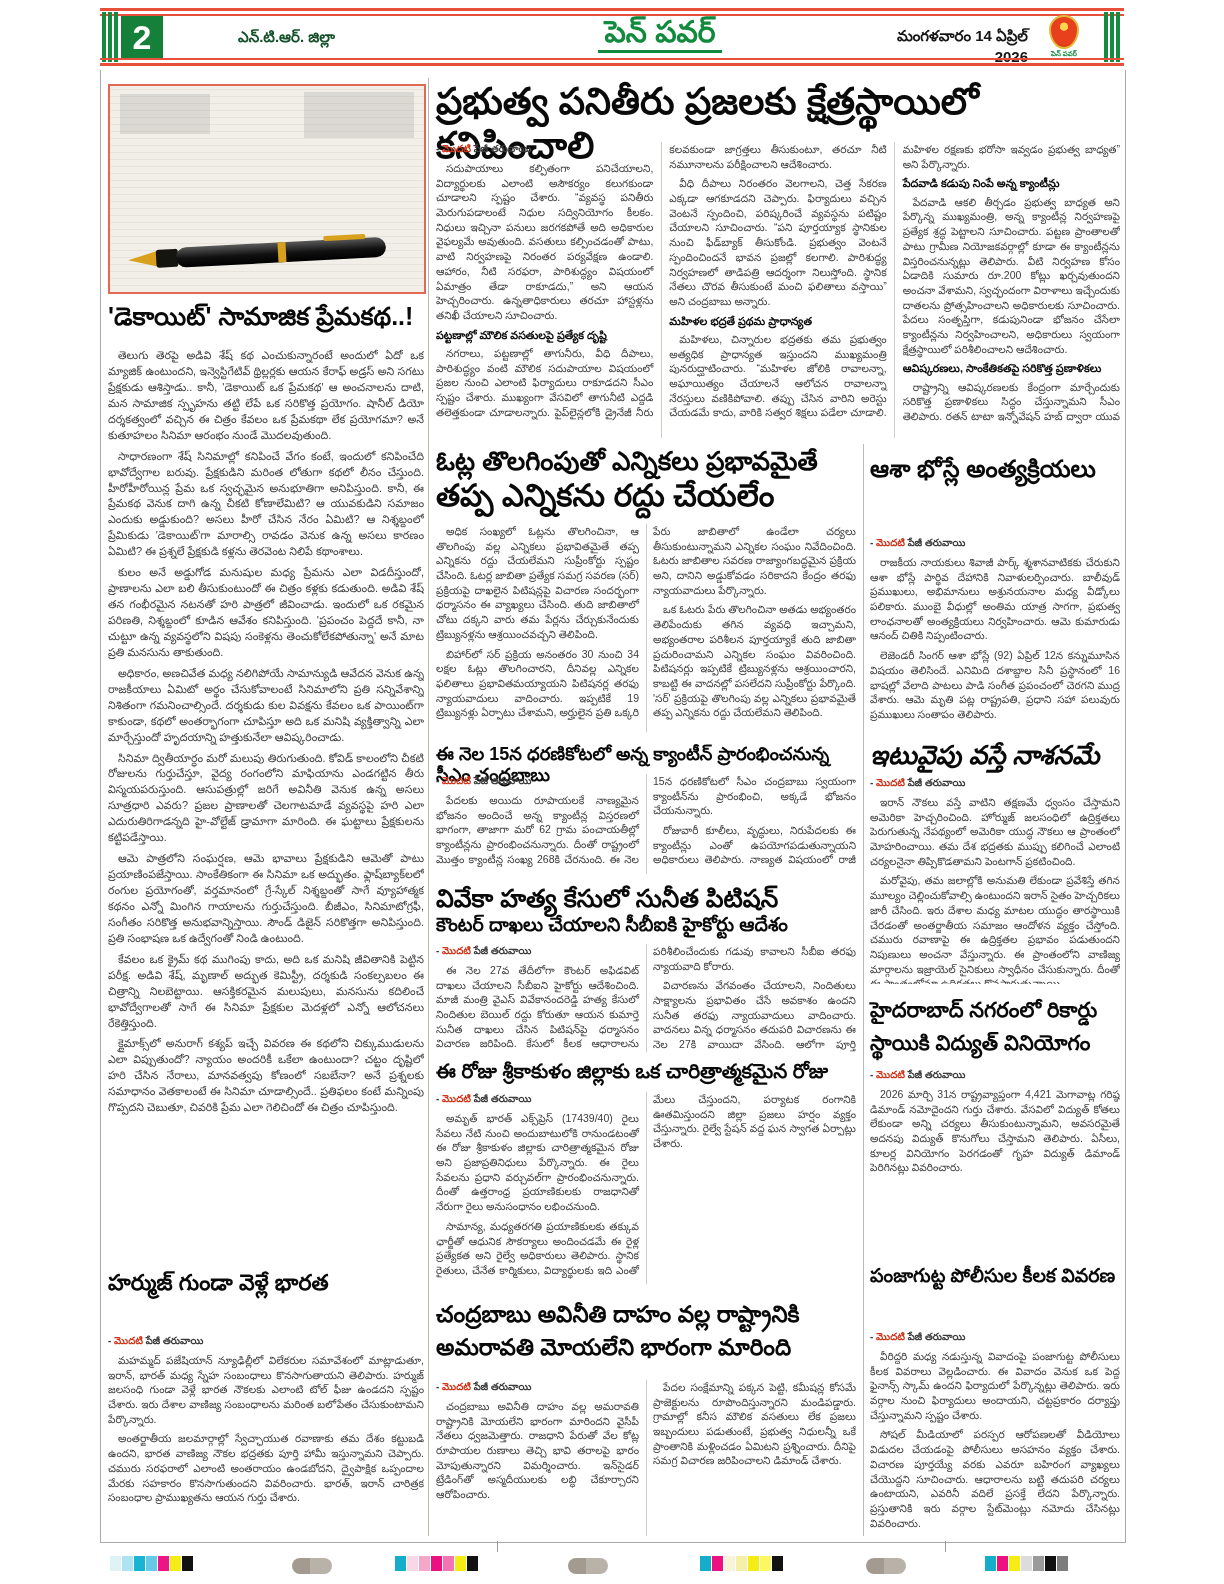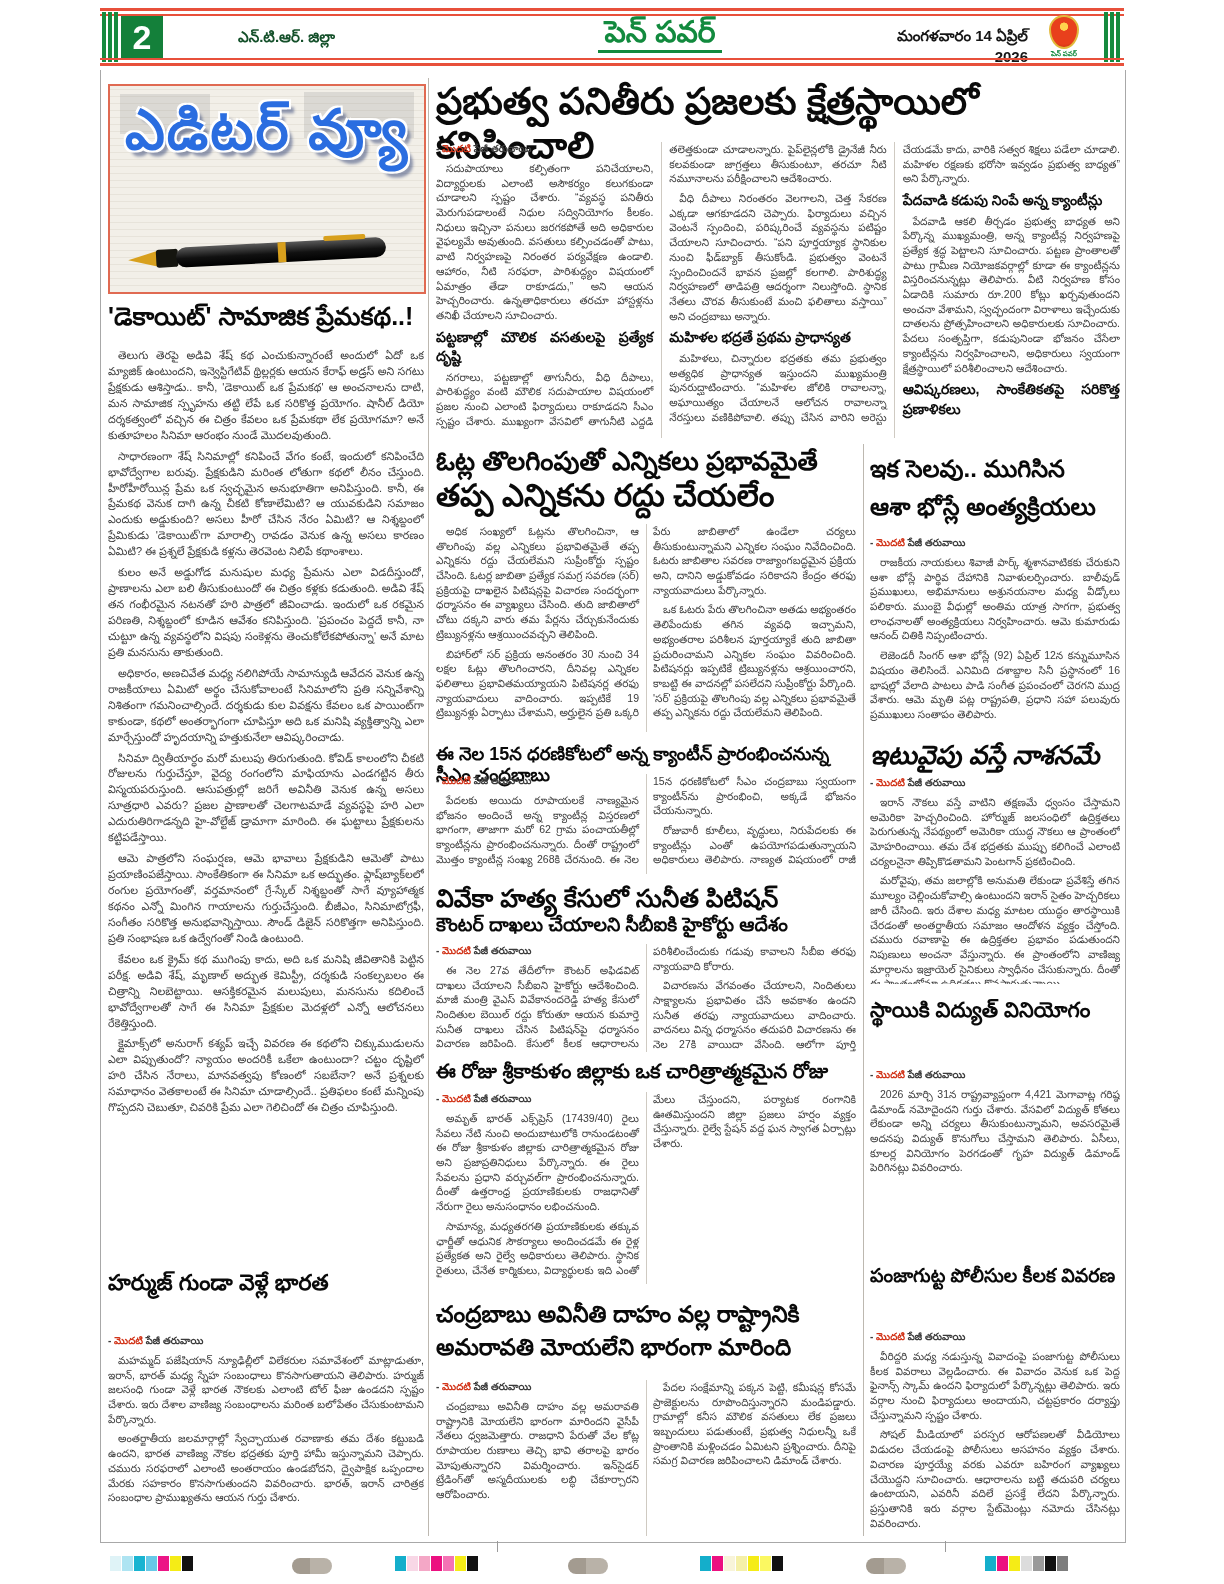--- a/index.html
+++ b/index.html
@@ -39,21 +39,21 @@
       background:linear-gradient(180deg,#5a5a5a 0,#111 55%,#000 100%);}
   .pen-band{position:absolute;left:150px;top:1px;width:8px;height:20px;background:#d8a01d;}
   .pen-clip{position:absolute;left:196px;top:-3px;width:42px;height:5px;background:#d8a01d;border-radius:2px;}
   
   .headline{font-weight:900;color:#0a0a0a;line-height:1.18;letter-spacing:0;}
   .center{text-align:left;}
   .body{font-size:10.5px;line-height:1.4;color:#3b3b3b;text-align:justify;overflow:hidden;column-fill:auto;}
   .cols2{column-count:2;column-gap:14px;column-rule:1px solid #cfcac2;}
   .cols3{column-count:3;column-gap:16px;column-rule:1px solid #cfcac2;}
   .para{margin:0 0 5px;text-indent:10px;}
-  .subhead{font-weight:bold;color:#0d0d0d;font-size:14px;margin:2px 0 3px;break-inside:avoid;}
+  .subhead{font-weight:bold;color:#0d0d0d;font-size:11px;margin:2px 0 3px;break-inside:avoid;}
   .byline{font-size:10px;font-weight:bold;margin:0 0 5px;}
   .by-red{color:#d23419;} .by-dark{color:#3b3b3b;}
   
   .swatch{display:inline-block;width:11px;height:15px;margin-right:1px;vertical-align:top;}
   .capsule{width:40px;height:16px;border-radius:8px;
       background:linear-gradient(90deg,#a39b90 0 45%,#b9b2a8 45% 100%);}
   .tick{width:1px;height:11px;background:#9a9a9a;}
 </style>
 </head>
 <body>
@@ -89,21 +89,20 @@
 <div class="abs rule-red" style="left:100px;top:58px;width:1024px;height:2px;"></div>
 <div class="abs rule-red" style="left:100px;top:63px;width:1024px;height:3px;"></div>
 
 <div class="abs frame" style="left:100px;top:70px;width:1024px;height:1472px;"></div>
 <div class="abs vdiv" style="left:428px;top:78px;height:1458px;"></div>
 <div class="abs vdiv" style="left:863px;top:444px;height:1092px;"></div>
 
 <div class="abs banner" style="left:108px;top:84px;width:314px;height:206px;">
   <div class="banner-col" style="left:10px;top:8px;width:90px;height:40px;"></div>
   <div class="banner-col" style="right:10px;top:6px;width:110px;height:46px;"></div>
-  <div class="banner-title">ఎడిటర్ వ్యూ</div>
   <div class="pen">
     <div class="pen-nib"></div>
     <div class="pen-grip"></div>
     <div class="pen-body"></div>
     <div class="pen-band"></div>
     <div class="pen-clip"></div>
   </div>
 </div>
 
 <div class="abs headline" style="left:108px;top:302px;width:316px;font-size:25px;">'డెకాయిట్' సామాజిక ప్రేమకథ..!</div>
@@ -177,37 +176,37 @@
   <div>చంద్రబాబు అవినీతి దాహం వల్ల రాష్ట్రానికి</div>
   <div>అమరావతి మోయలేని భారంగా మారింది</div>
 </div>
 <div class="abs body cols2" style="left:436px;top:1380px;width:420px;height:156px;">
   <div class="byline"><span class="by-dark">- </span><span class="by-red">మొదటి</span><span class="by-dark"> పేజీ తరువాయి</span></div>
 <div class="para">చంద్రబాబు అవినీతి దాహం వల్ల అమరావతి రాష్ట్రానికి మోయలేని భారంగా మారిందని వైసీపీ నేతలు ధ్వజమెత్తారు. రాజధాని పేరుతో వేల కోట్ల రూపాయల రుణాలు తెచ్చి భావి తరాలపై భారం మోపుతున్నారని విమర్శించారు. ఇన్‌సైడర్ ట్రేడింగ్‌తో అస్మదీయులకు లబ్ధి చేకూర్చారని ఆరోపించారు.</div>
     <div class="para">పేదల సంక్షేమాన్ని పక్కన పెట్టి, కమీషన్ల కోసమే ప్రాజెక్టులను రూపొందిస్తున్నారని మండిపడ్డారు. గ్రామాల్లో కనీస మౌలిక వసతులు లేక ప్రజలు ఇబ్బందులు పడుతుంటే, ప్రభుత్వ నిధులన్నీ ఒకే ప్రాంతానికి మళ్లించడం ఏమిటని ప్రశ్నించారు. దీనిపై సమగ్ర విచారణ జరిపించాలని డిమాండ్ చేశారు.</div>
   </div>
 
 <div class="abs headline center" style="left:870px;top:450px;width:250px;font-size:24px;line-height:1.6;">
-  <div>ఇక సెలవు.. ముగిసిన</div>
   <div>ఆశా భోస్లే అంత్యక్రియలు</div>
 </div>
 <div class="abs body" style="left:870px;top:536px;width:250px;height:192px;">
   <div class="byline"><span class="by-dark">- </span><span class="by-red">మొదటి</span><span class="by-dark"> పేజీ తరువాయి</span></div>
 <div class="para">రాజకీయ నాయకులు శివాజీ పార్క్ శ్మశానవాటికకు చేరుకుని ఆశా భోస్లే పార్థివ దేహానికి నివాళులర్పించారు. బాలీవుడ్ ప్రముఖులు, అభిమానులు అశ్రునయనాల మధ్య వీడ్కోలు పలికారు. ముంబై వీధుల్లో అంతిమ యాత్ర సాగగా, ప్రభుత్వ లాంఛనాలతో అంత్యక్రియలు నిర్వహించారు. ఆమె కుమారుడు ఆనంద్ చితికి నిప్పంటించారు.</div>
     <div class="para">లెజెండరీ సింగర్ ఆశా భోస్లే (92) ఏప్రిల్ 12న కన్నుమూసిన విషయం తెలిసిందే. ఎనిమిది దశాబ్దాల సినీ ప్రస్థానంలో 16 భాషల్లో వేలాది పాటలు పాడి సంగీత ప్రపంచంలో చెరగని ముద్ర వేశారు. ఆమె మృతి పట్ల రాష్ట్రపతి, ప్రధాని సహా పలువురు ప్రముఖులు సంతాపం తెలిపారు.</div>
   </div>
 
 <div class="abs headline" style="left:870px;top:740px;width:250px;font-size:26px;font-style:italic;">ఇటువైపు వస్తే నాశనమే</div>
 <div class="abs body" style="left:870px;top:776px;width:250px;height:208px;">
   <div class="byline"><span class="by-dark">- </span><span class="by-red">మొదటి</span><span class="by-dark"> పేజీ తరువాయి</span></div>
 <div class="para">ఇరాన్ నౌకలు వస్తే వాటిని తక్షణమే ధ్వంసం చేస్తామని అమెరికా హెచ్చరించింది. హోర్ముజ్ జలసంధిలో ఉద్రిక్తతలు పెరుగుతున్న నేపథ్యంలో అమెరికా యుద్ధ నౌకలు ఆ ప్రాంతంలో మోహరించాయి. తమ దేశ భద్రతకు ముప్పు కలిగించే ఎలాంటి చర్యలనైనా తిప్పికొడతామని పెంటగాన్ ప్రకటించింది.</div>
     <div class="para">మరోవైపు, తమ జలాల్లోకి అనుమతి లేకుండా ప్రవేశిస్తే తగిన మూల్యం చెల్లించుకోవాల్సి ఉంటుందని ఇరాన్ సైతం హెచ్చరికలు జారీ చేసింది. ఇరు దేశాల మధ్య మాటల యుద్ధం తారస్థాయికి చేరడంతో అంతర్జాతీయ సమాజం ఆందోళన వ్యక్తం చేస్తోంది. చమురు రవాణాపై ఈ ఉద్రిక్తతల ప్రభావం పడుతుందని నిపుణులు అంచనా వేస్తున్నారు. ఈ ప్రాంతంలోని వాణిజ్య మార్గాలను ఇజ్రాయెల్ సైనికులు స్వాధీనం చేసుకున్నారు. దీంతో ఈ ప్రాంతంలోనూ ఉద్రిక్తతలు కొనసాగుతున్నాయి.</div>
   </div>
 
 <div class="abs headline" style="left:870px;top:994px;width:250px;font-size:21px;line-height:1.55;">
+  <div>హైదరాబాద్ నగరంలో రికార్డు</div>
   <div>స్థాయికి విద్యుత్ వినియోగం</div>
 </div>
 <div class="abs body" style="left:870px;top:1068px;width:250px;height:184px;">
   <div class="byline"><span class="by-dark">- </span><span class="by-red">మొదటి</span><span class="by-dark"> పేజీ తరువాయి</span></div>
     <div class="para">2026 మార్చి 31న రాష్ట్రవ్యాప్తంగా 4,421 మెగావాట్ల గరిష్ఠ డిమాండ్ నమోదైందని గుర్తు చేశారు. వేసవిలో విద్యుత్ కోతలు లేకుండా అన్ని చర్యలు తీసుకుంటున్నామని, అవసరమైతే అదనపు విద్యుత్ కొనుగోలు చేస్తామని తెలిపారు. ఏసీలు, కూలర్ల వినియోగం పెరగడంతో గృహ విద్యుత్ డిమాండ్ పెరిగినట్లు వివరించారు.</div>
   </div>
 
 <div class="abs headline" style="left:870px;top:1260px;width:250px;font-size:19px;line-height:1.65;">
   <div>పంజాగుట్ట పోలీసుల కీలక వివరణ</div>
 </div>

